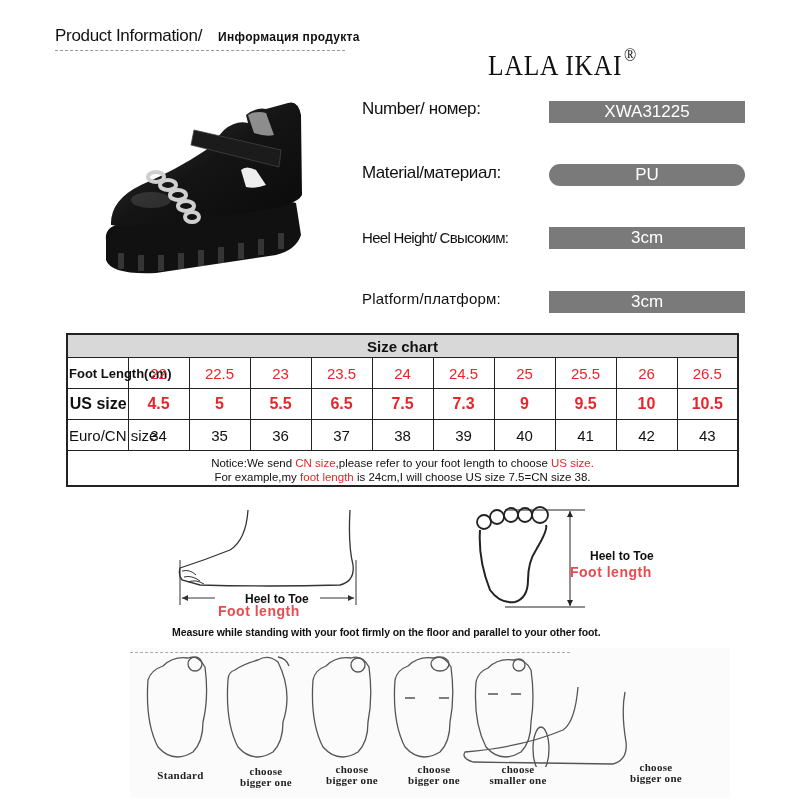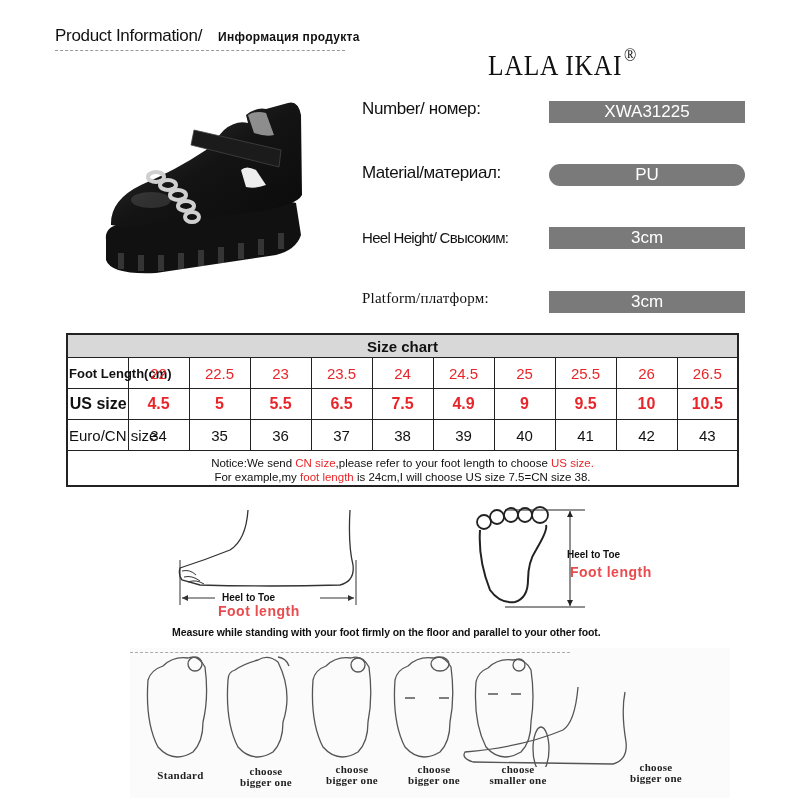--- a/index.html
+++ b/index.html
@@ -20,21 +20,21 @@
   #sizes tr.us td{font-weight:bold;font-size:16px;}
   #sizes tr.us td.rowlabel{text-align:center;font-size:16px;}
   #sizes tr.euro td.rowlabel{font-weight:normal;font-size:15px;text-align:center;}
   .red{color:#e8262a;}
   #sizes td.notice{height:29px;font-size:11.5px;line-height:14px;vertical-align:top;padding-top:5px;}
   .illus{position:absolute;}
   .caption{font-family:"Liberation Serif","DejaVu Serif",serif;font-weight:bold;font-size:11px;text-align:center;line-height:11px;color:#222;letter-spacing:0.3px;}
   #measure-note{left:172px;top:626px;font-size:10.5px;font-weight:bold;white-space:nowrap;letter-spacing:-0.1px;}
   #panel{left:130px;top:648px;width:600px;height:150px;background:#fbfbfb;}
   #panel-rule{left:130px;top:652px;width:440px;border-top:1px dashed #aaa;}
-  .lbl-heel{font-size:10px;font-weight:bold;white-space:nowrap;}
+  .lbl-heel{font-size:12px;font-weight:bold;white-space:nowrap;margin-left:23px;}
   .lbl-foot{font-size:14px;font-weight:bold;color:#e84c4f;white-space:nowrap;letter-spacing:0.5px;}
 </style>
 </head>
 <body>
 
 <div id="title" class="abs"><span>Product Information/</span><span class="ru">Информация продукта</span></div>
 <div id="title-rule" class="abs"></div>
 <div id="brand" class="abs"><span>LALA IKAI</span><span class="reg">®</span></div>
 
 <svg id="shoe" class="abs" viewBox="0 0 220 225">
@@ -75,21 +75,21 @@
   </g>
   <ellipse cx="55" cy="125" rx="20" ry="8" fill="#fff" opacity="0.12"></ellipse>
 </svg>
 
 <div class="abs spec-label" style="top:99px;">Number/ номер:</div>
 <div class="abs spec-bar" style="top:101px;">XWA31225</div>
 <div class="abs spec-label" style="top:163px;">Material/материал:</div>
 <div class="abs spec-bar" style="top:164px;border-radius:11px;">PU</div>
 <div class="abs spec-label" style="top:229px;font-size:15px;letter-spacing:-0.7px;">Heel Height/ Свысоким:</div>
 <div class="abs spec-bar" style="top:227px;">3cm</div>
-<div class="abs spec-label" style="top:290px;font-size:15px;letter-spacing:0.2px;font-family:Liberation Serif, serif;">Platform/платформ:</div>
+<div class="abs spec-label" style="top:290px;font-size:15px;letter-spacing:0.2px;">Platform/платформ:</div>
 <div class="abs spec-bar" style="top:291px;">3cm</div>
 
 <table id="sizes">
   <tbody>
       <tr class="head">
         <td colspan="11">Size chart</td>
       </tr>
   <tr class="foot">
     <td class="rowlabel">Foot Length(cm)</td>
     <td class="red">22</td>
@@ -103,21 +103,21 @@
     <td class="red">26</td>
     <td class="red">26.5</td>
   </tr>
   <tr class="us">
     <td class="rowlabel">US size</td>
     <td class="red">4.5</td>
     <td class="red">5</td>
     <td class="red">5.5</td>
     <td class="red">6.5</td>
     <td class="red">7.5</td>
-    <td class="red">4.9</td>
+    <td class="red">7.3</td>
     <td class="red">9</td>
     <td class="red">9.5</td>
     <td class="red">10</td>
     <td class="red">10.5</td>
   </tr>
   <tr class="euro">
     <td class="rowlabel">Euro/CN size</td>
     <td>34</td>
     <td>35</td>
     <td>36</td>

